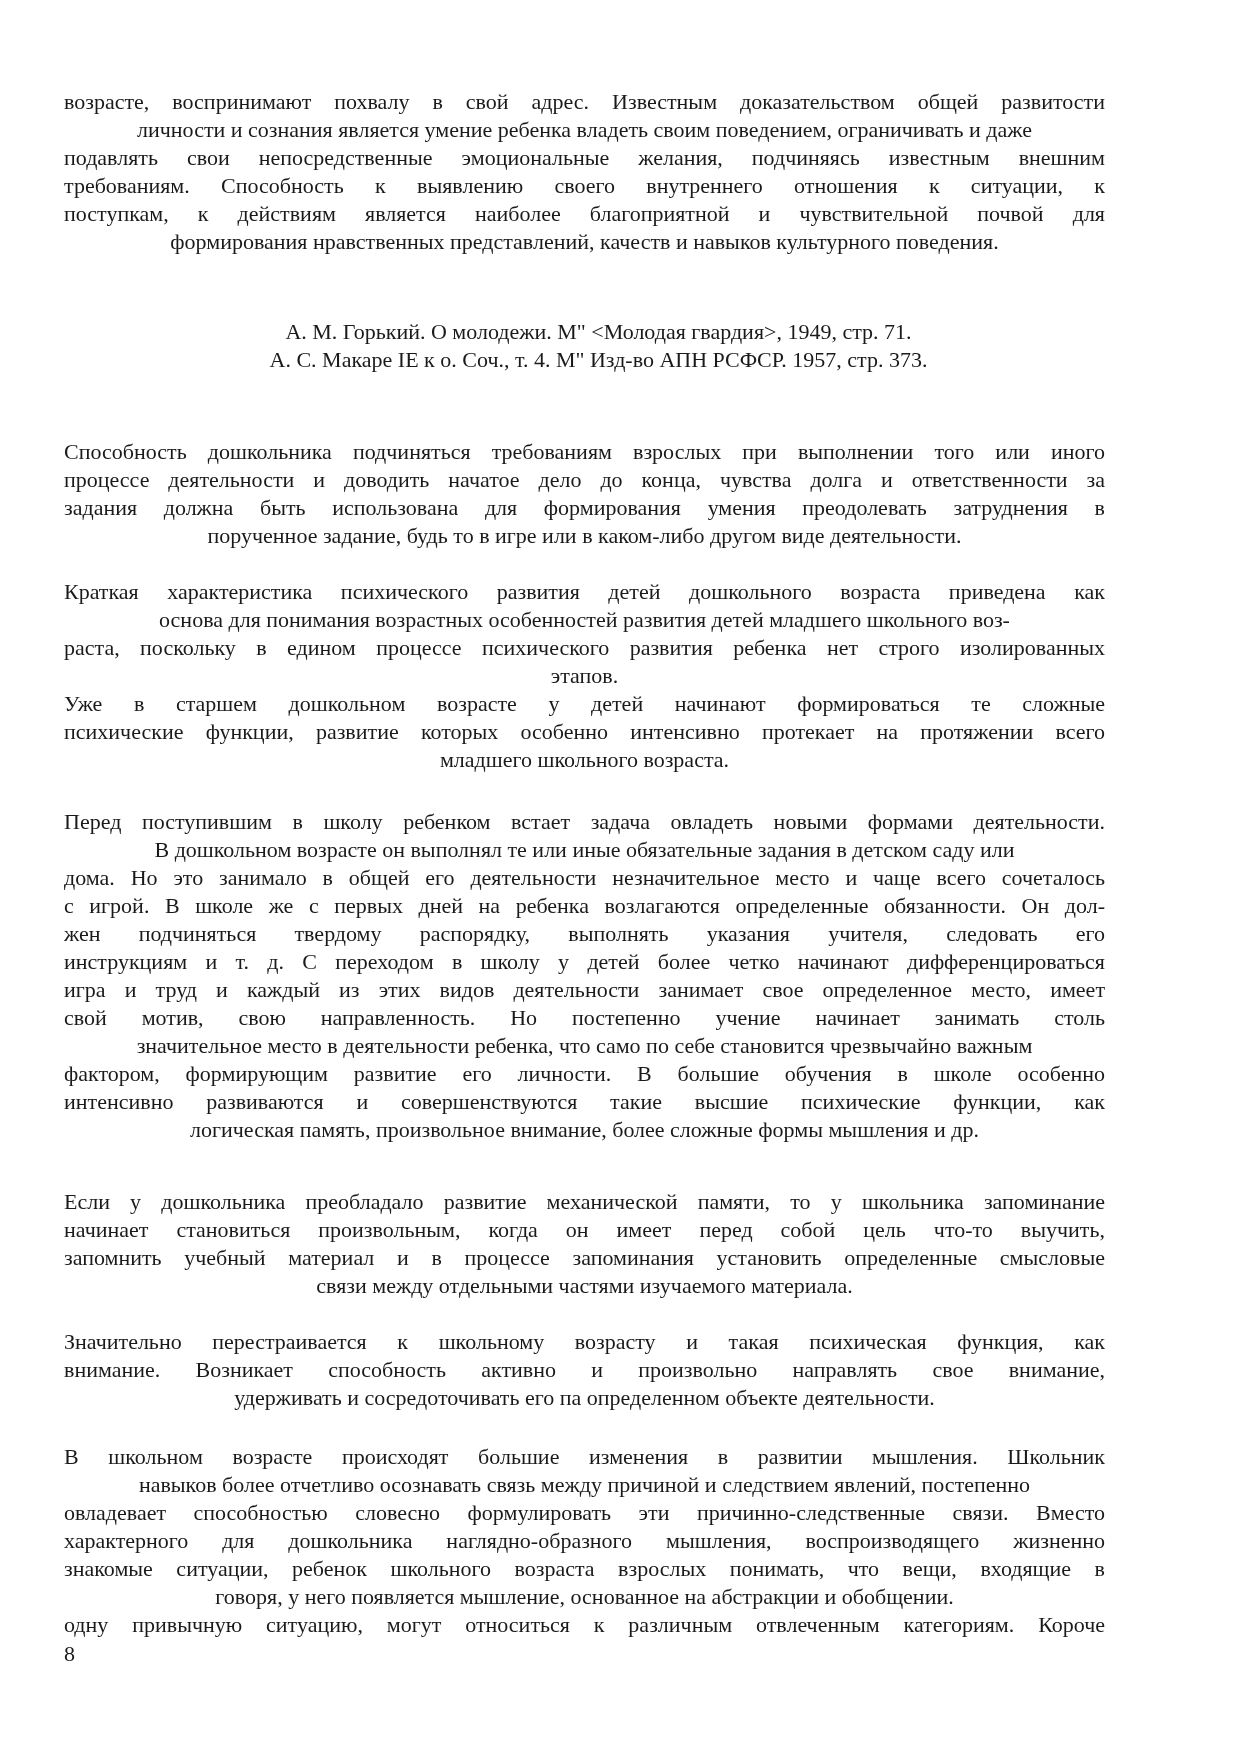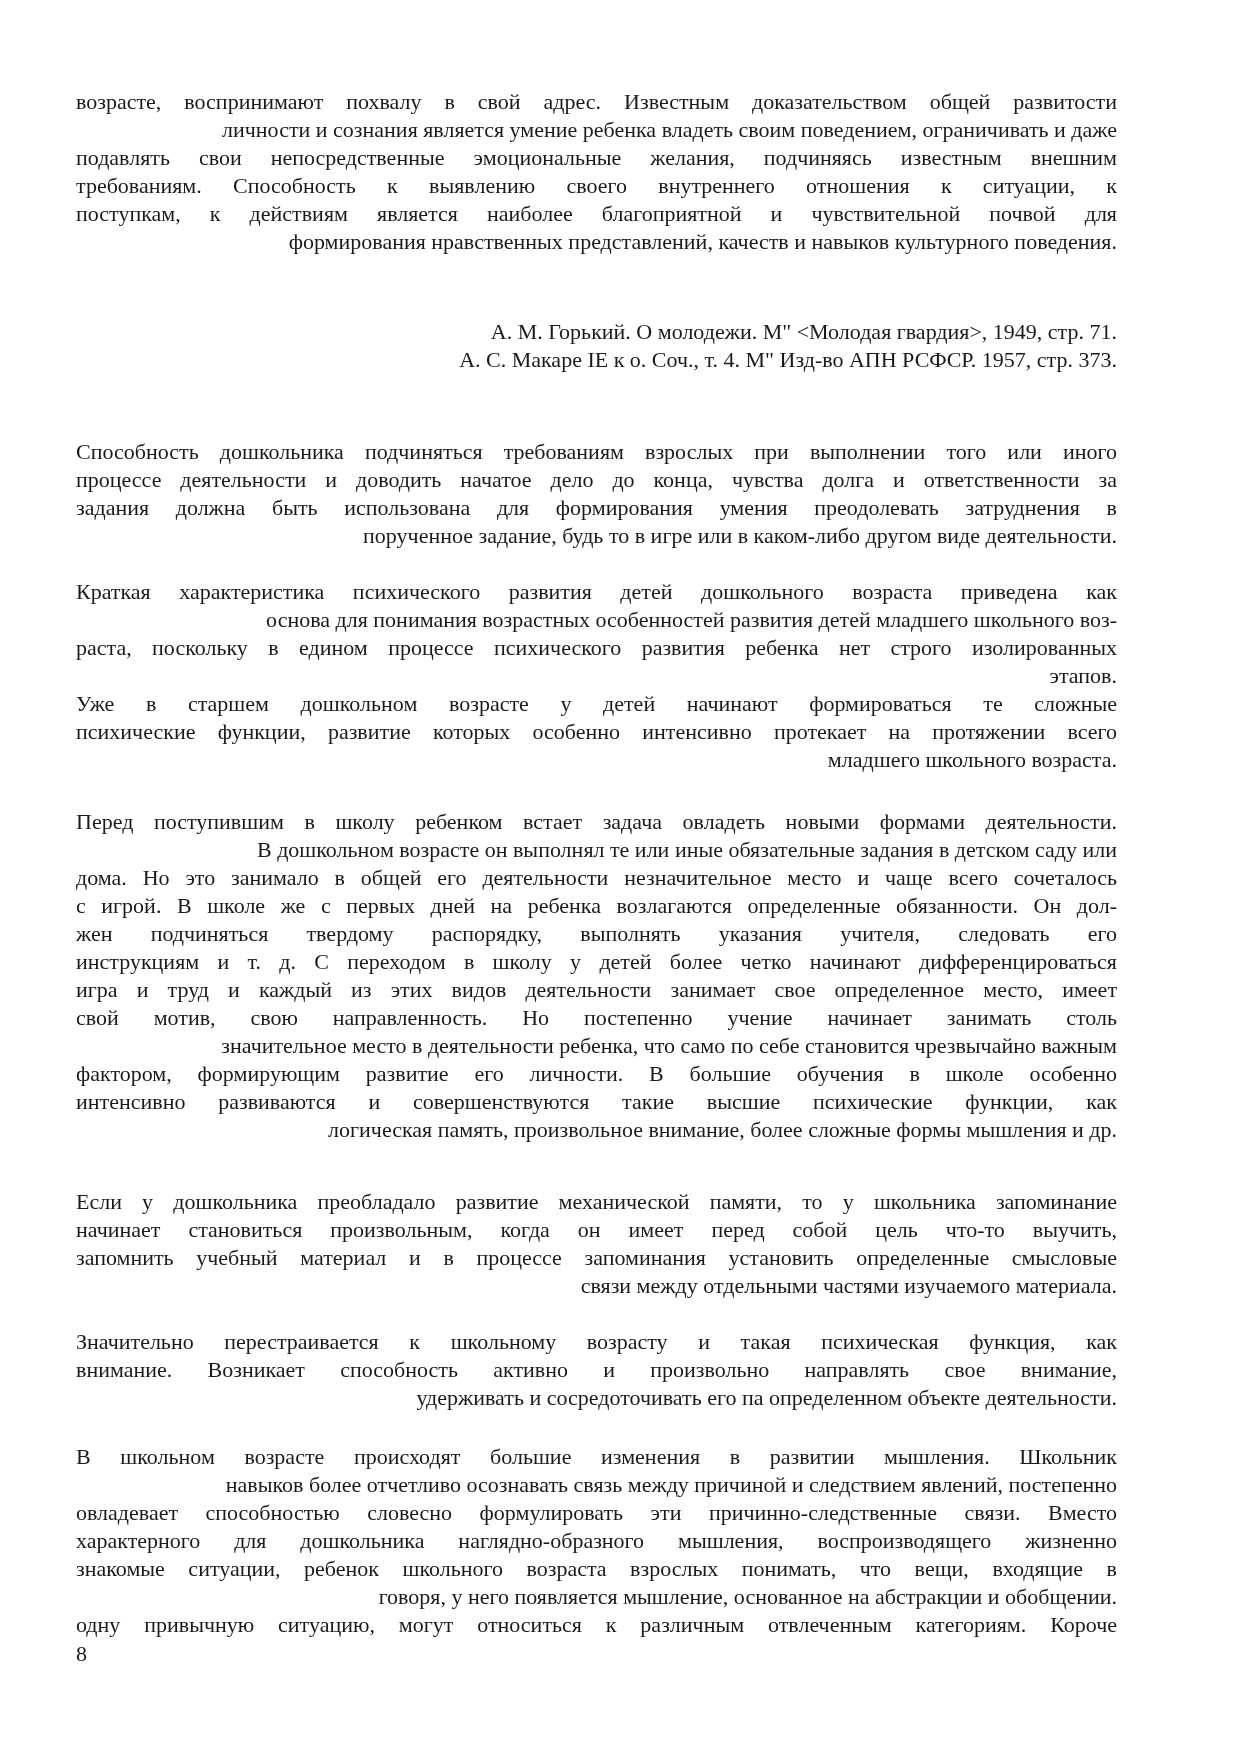--- a/index.html
+++ b/index.html
@@ -10,21 +10,21 @@
     body {
       width: 1240px;
       height: 1754px;
       position: relative;
       overflow: hidden;
       font-family: "Liberation Serif", "DejaVu Serif", serif;
       color: #1a1a1a;
     }
     .page {
       position: absolute;
-      left: 16px; top: 0;
+      left: 4px; top: 0;
       width: 992px;
       height: 1754px;
       background: #ffffff;
       border-radius: 30px;
     }
     .block {
       position: absolute;
       left: 60px;
       width: 1041px;
       font-size: 22px;
@@ -35,21 +35,21 @@
       white-space: nowrap;
       height: 28px;
     }
     .justify {
       text-align: justify;
       text-align-last: justify;
       white-space: normal;
       overflow: hidden;
     }
     .left {
-      text-align: right;
+      text-align: center;
     }
     .page-number {
       position: absolute;
       left: 60px;
       top: 1640px;
       font-size: 22px;
       line-height: 28px;
     }
   </style>
 </head>
@@ -58,21 +58,21 @@
 <div class="page">
   <div id="content">
       <div class="block" style="top: 88px;">
         <span class="line justify">возрасте, воспринимают похвалу в свой адрес. Известным доказательством общей развитости</span>
         <span class="line left">личности и сознания является умение ребенка владеть своим поведением, ограничивать и даже</span>
         <span class="line justify">подавлять свои непосредственные эмоциональные желания, подчиняясь известным внешним</span>
         <span class="line justify">требованиям. Способность к выявлению своего внутреннего отношения к ситуации, к</span>
         <span class="line justify">поступкам, к действиям является наиболее благоприятной и чувствительной почвой для</span>
         <span class="line left">формирования нравственных представлений, качеств и навыков культурного поведения.</span>
       </div>
-      <div class="block" style="top: 318px;">
+      <div class="block" style="top: 318px; margin-left: 14px;">
         <span class="line left">А. М. Горький. О молодежи. М" &lt;Молодая гвардия&gt;, 1949, стр. 71.</span>
         <span class="line left">А. С. Макаре IЕ к о. Соч., т. 4. М" Изд-во АПН РСФСР. 1957, стр. 373.</span>
       </div>
       <div class="block" style="top: 438px;">
         <span class="line justify">Способность дошкольника подчиняться требованиям взрослых при выполнении того или иного</span>
         <span class="line justify">процессе деятельности и доводить начатое дело до конца, чувства долга и ответственности за</span>
         <span class="line justify">задания должна быть использована для формирования умения преодолевать затруднения в</span>
         <span class="line left">порученное задание, будь то в игре или в каком-либо другом виде деятельности.</span>
       </div>
       <div class="block" style="top: 578px;">

